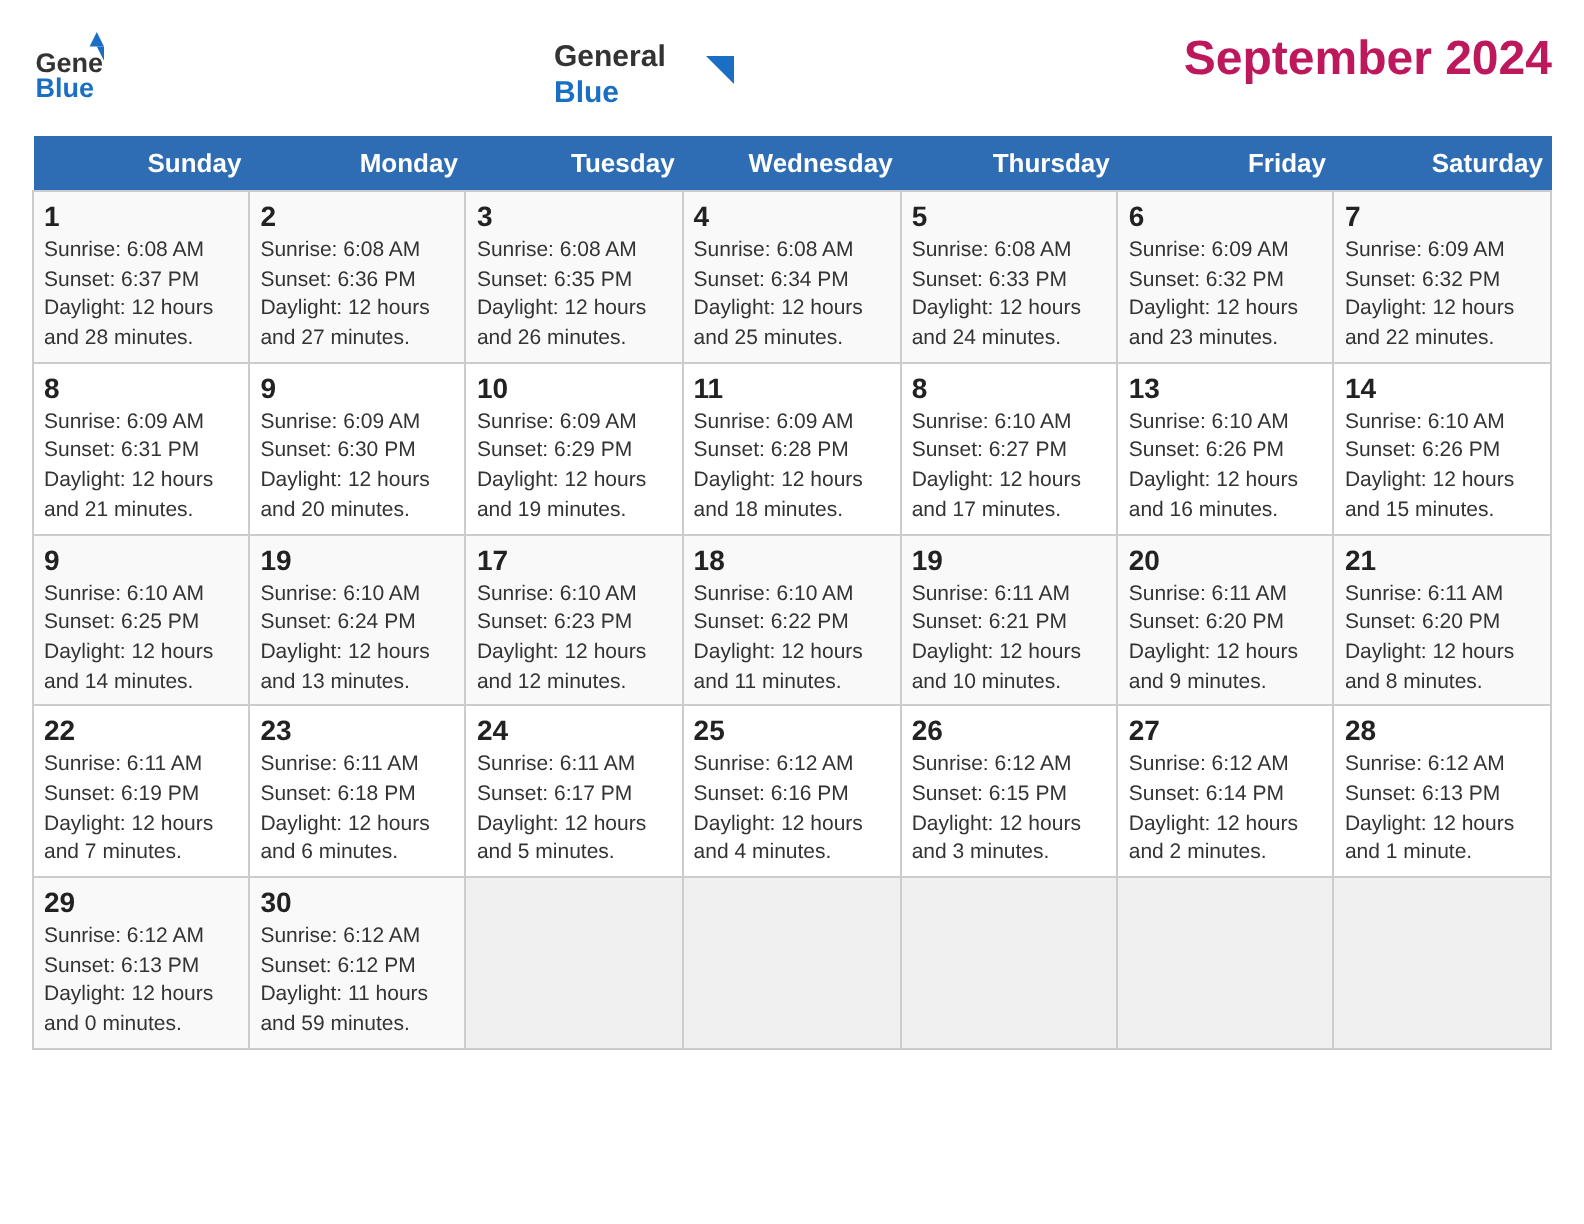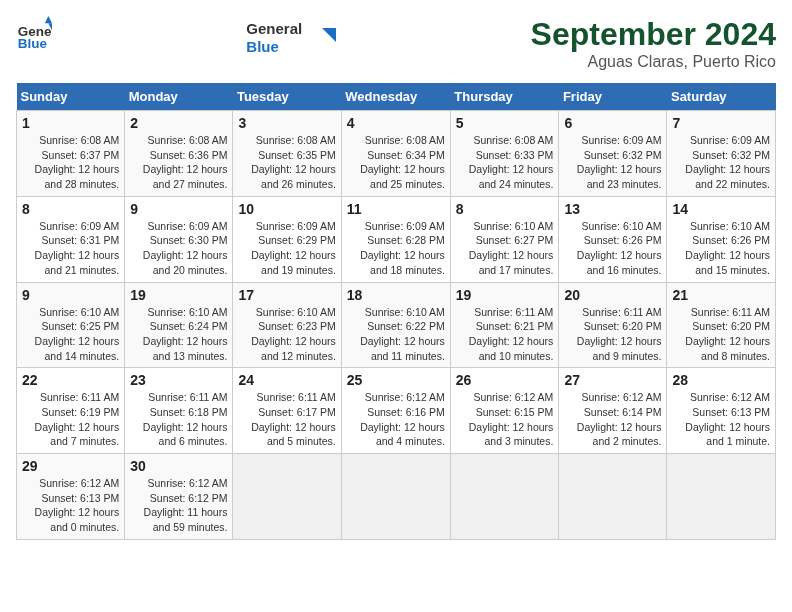--- a/index.html
+++ b/index.html
@@ -22,38 +22,38 @@
       gap: 4px;
     }
     .logo-icon {
       width: 36px;
       height: 36px;
     }
     .title-block {
       text-align: right;
     }
     .calendar-title {
-      font-size: 32px;
+      font-size: 24px;
       font-weight: bold;
-      color: #14532d;
+      color: #be185d;
     }
     .calendar-subtitle {
       font-size: 16px;
       color: #555;
     }
     table {
       width: 100%;
       border-collapse: collapse;
       font-size: 11px;
     }
     thead tr th {
       background-color: #2e6db4;
       color: #fff;
       padding: 6px 4px;
-      text-align: left;
+      text-align: right;
       font-size: 13px;
       font-weight: bold;
     }
     tbody tr td {
       border: 1px solid #ccc;
       vertical-align: top;
       padding: 4px 5px;
       width: 110px;
       min-height: 80px;
       background: #fff;
@@ -64,21 +64,20 @@
       font-size: 14px;
       font-weight: bold;
       color: #222;
       display: block;
       margin-bottom: 2px;
     }
     .day-info {
       color: #333;
       line-height: 1.4;
       font-size: 10.5px;
-      text-align: right;
     }
   </style>
 </head>
 <body>
 
 <div class="header">
   <div class="logo">
     <svg class="logo-icon" viewBox="0 0 40 40">
       <text x="2" y="22" font-size="15" font-weight="bold" fill="#333">General</text>
       <text x="2" y="36" font-size="15" font-weight="bold" fill="#1a6fc4">Blue</text>
@@ -92,21 +91,20 @@
     <div style="font-size:15px; font-weight:bold; color:#333; line-height:1.2;">
       <div>General</div>
       <div style="color:#1a6fc4;">Blue</div>
     </div>
     <svg width="28" height="28" viewBox="0 0 28 28">
       <polygon points="14,0 28,14 28,0" fill="#1a6fc4"></polygon>
     </svg>
   </div>
   <div class="title-block">
     <div class="calendar-title">September 2024</div>
-    <div class="calendar-subtitle">Aguas Claras, Puerto Rico</div>
   </div>
 </div>
 
 <table>
   <thead>
     <tr>
       <th>Sunday</th>
       <th>Monday</th>
       <th>Tuesday</th>
       <th>Wednesday</th>

